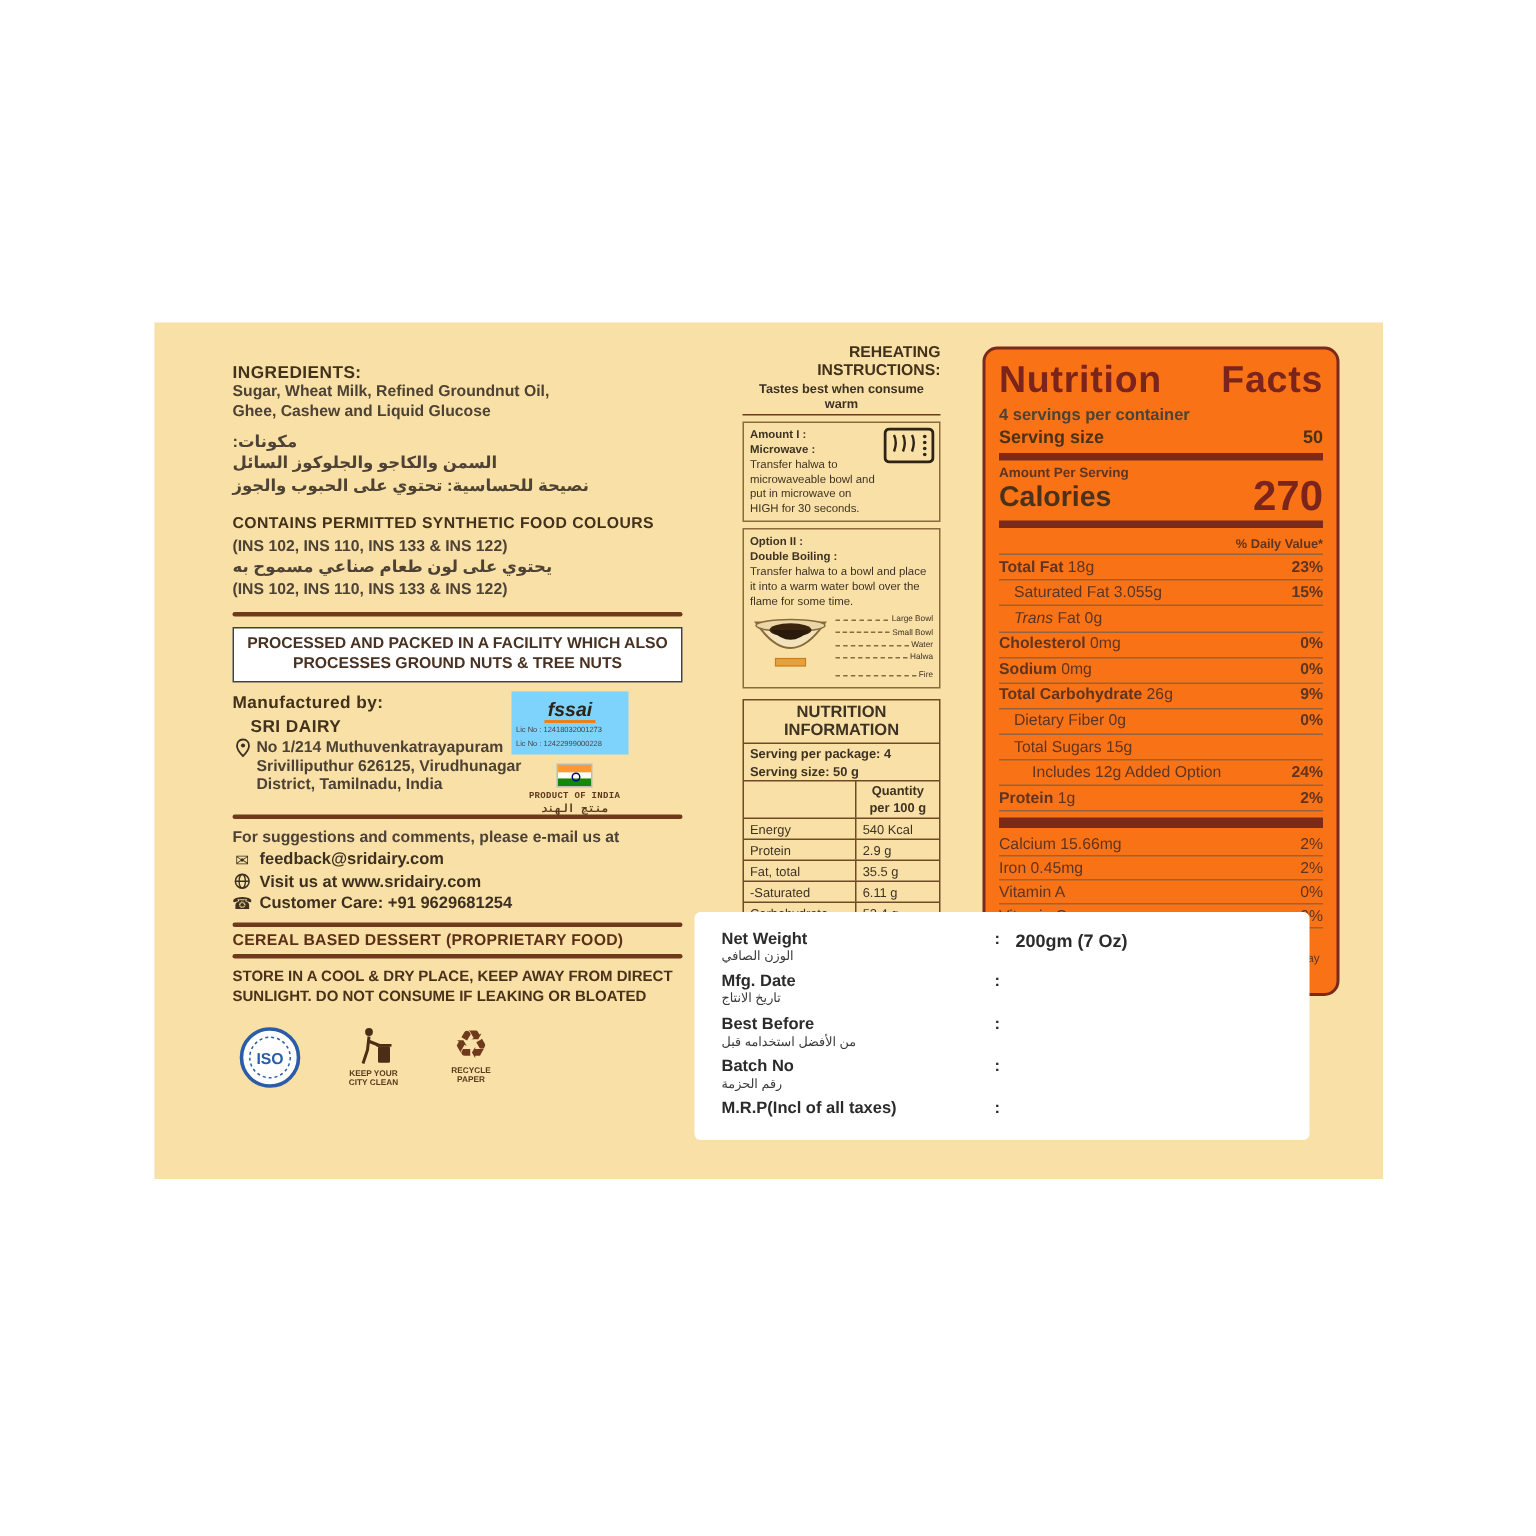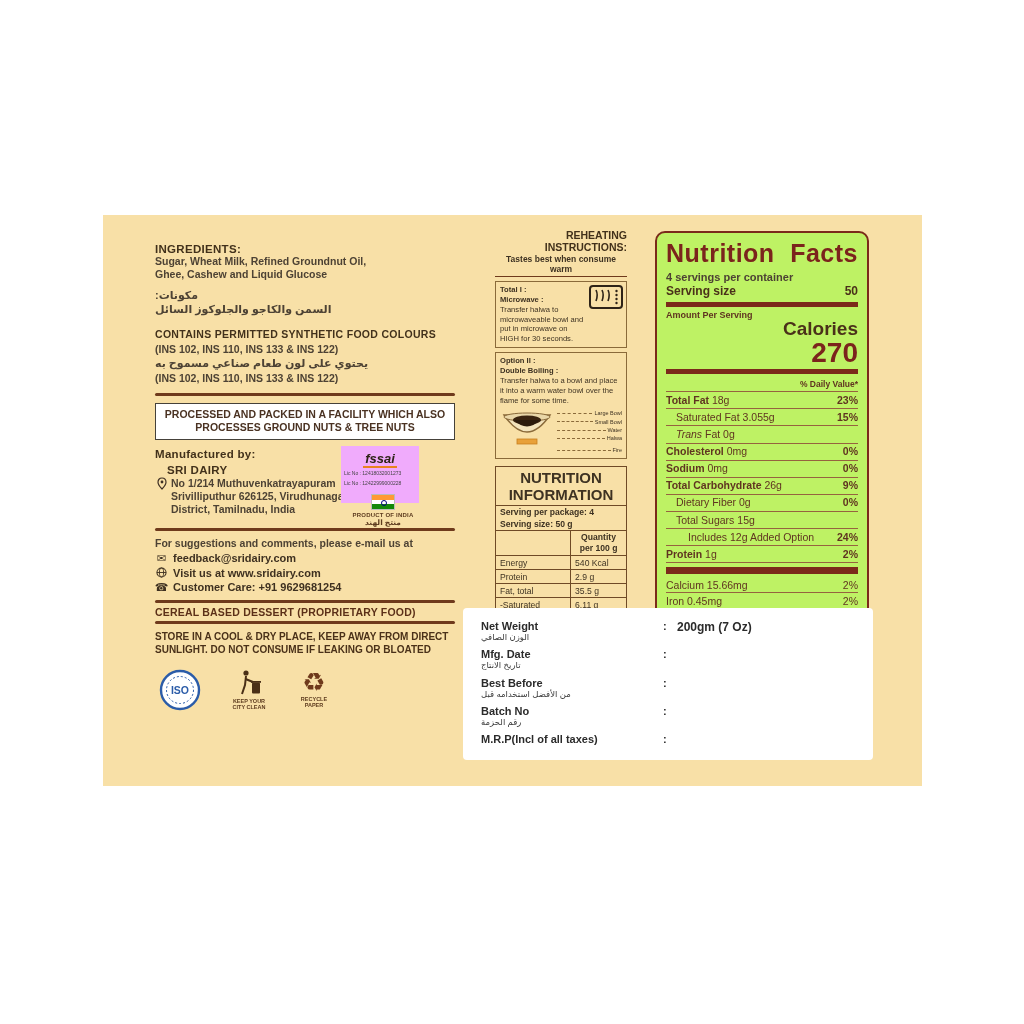--- a/index.html
+++ b/index.html
@@ -12,24 +12,24 @@
   .h1{font-size:11.5px;font-weight:800;color:#42311B;letter-spacing:.3px;}
   .body{font-size:10.5px;font-weight:600;line-height:1.22;color:#4D4234;}
   .ar{font-size:11px;font-weight:600;color:#4D4234;direction:rtl;text-align:left;line-height:1.35;}
   .rule{height:3px;background:#6F3A1C;border-radius:2px;}
   .facility-box{background:#fff;border:1.6px solid #45413a;padding:4px 6px;margin:7px 0 8px 0;
                 text-align:center;font-size:10.5px;font-weight:800;color:#4A3222;line-height:1.3;}
   .mfg{position:relative;min-height:74px;}
   .addr-row{display:flex;gap:4px;align-items:flex-start;}
   .contact-row{display:flex;gap:5px;align-items:center;font-size:11px;font-weight:700;color:#3E3020;margin-top:2px;}
   .contact-icn{width:13px;display:inline-flex;justify-content:center;color:#3E3020;font-family:"DejaVu Sans",sans-serif;font-size:11px;}
-  .fssai-box{position:absolute;right:36px;top:-2px;width:72px;background:#f0abfc;padding:3px 3px 16px 3px;text-align:center;}
+  .fssai-box{position:absolute;right:36px;top:-2px;width:72px;background:#7dd3fc;padding:3px 3px 2px 3px;text-align:center;}
   .fssai-word{font-size:13px;font-weight:800;font-style:italic;color:#2e2317;border-bottom:2px solid #E8821E;display:inline-block;line-height:1;padding:0 2px 1px 2px;}
   .lic{font-size:5px;color:#444;text-align:left;margin-top:2px;line-height:1.5;white-space:nowrap;}
-  .poi{position:absolute;right:36px;top:46px;width:72px;text-align:center;}
+  .poi{position:absolute;right:36px;top:46px;width:72px;text-align:center;font-family:Liberation Mono, monospace;}
   .flag{width:22px;height:14px;margin:0 auto;border:.5px solid #bbb;position:relative;}
   .flag .s1{height:33.3%;background:#FF9933;} .flag .s2{height:33.4%;background:#fff;} .flag .s3{height:33.3%;background:#138808;}
   .flag .chakra{position:absolute;left:50%;top:50%;width:4px;height:4px;margin:-2px 0 0 -2px;border-radius:50%;border:1px solid #000080;}
   .poi-en{font-size:6px;font-weight:800;color:#5C3A1E;margin-top:2px;letter-spacing:.2px;}
   .poi-ar{font-size:7.5px;font-weight:700;color:#5C3A1E;}
   .cereal{font-size:10.5px;font-weight:800;color:#5C3018;letter-spacing:.2px;margin:3px 0;}
   .store{font-size:10px;font-weight:700;color:#4A3119;line-height:1.35;}
   .icons-row{display:flex;align-items:flex-start;gap:26px;margin-top:12px;margin-left:4px;}
   .icn-cap{font-size:5.5px;font-weight:800;color:#5C3A1E;text-align:center;margin-top:1px;line-height:1.2;width:44px;}
   .recycle-glyph{font-family:"DejaVu Sans",sans-serif;font-size:26px;color:#6F3A1C;line-height:1;text-align:center;}
@@ -40,38 +40,38 @@
   .rh-sub{font-size:8.5px;font-weight:700;text-align:center;border-bottom:1.5px solid #6F3A1C;padding-bottom:2px;margin-top:1px;}
   .opt-box{border:1.1px solid #8a6a3a;padding:3px 4px;margin-top:4px;font-size:7.6px;line-height:1.3;position:relative;background:#F8E0A7;}
   .opt-t{font-weight:800;}
   .mw-icn{position:absolute;right:3px;top:3px;}
   .bowl-wrap{display:flex;align-items:flex-start;gap:3px;margin-top:2px;}
   .bowl-labels{flex:1;padding-top:2px;}
   .bl-row{display:flex;align-items:center;gap:2px;font-size:5.5px;color:#3E3222;line-height:1.5;}
   .bl-row .lead{flex:1;border-top:1px dashed #8a6a3a;height:0;}
 
   .ni{border:1.5px solid #6F4A26;margin-top:7px;font-size:8.6px;color:#3E3222;background:#F8E0A7;}
-  .ni-title{text-align:center;font-weight:800;font-size:15px;padding:2px 0;border-bottom:1px solid #6F4A26;}
+  .ni-title{text-align:center;font-weight:800;font-size:11px;padding:2px 0;border-bottom:1px solid #6F4A26;}
   .ni-serv{padding:1px 4px;font-weight:600;}
   .ni-serv:last-of-type{padding-bottom:3px;}
   .ni-grid{display:grid;grid-template-columns:57% 43%;}
   .ni-grid > div{border-top:1px solid #6F4A26;padding:1.5px 4px;}
   .ni-grid > div:nth-child(even){border-left:1px solid #6F4A26;}
   .ni-colhead{font-weight:800;text-align:center;line-height:1.25;}
 
   
-  .nf{position:absolute;left:552px;top:16px;width:214px;border:2.5px solid #7B2A1A;border-radius:10px;
-      padding:6px 9px 8px 9px;color:#5F3420;background:#bef264;box-sizing:border-box;}
+  .nf{position:absolute;left:552px;top:16px;width:238px;border:2.5px solid #7B2A1A;border-radius:10px;
+      padding:6px 9px 8px 9px;color:#5F3420;background:#f97316;box-sizing:border-box;}
   .nf-title{font-size:25px;font-weight:800;color:#7B241C;display:flex;justify-content:space-between;letter-spacing:.5px;}
   .nf-serv{font-size:11px;font-weight:600;color:#4D4234;margin-top:3px;}
   .nf-ss{display:flex;justify-content:space-between;font-size:12px;font-weight:800;color:#4A3119;margin-top:1px;}
   .bar{height:5px;background:#7B2A1A;margin:4px 0 3px 0;}
   .bar2{height:7px;background:#7B2A1A;margin:4px 0 3px 0;}
   .nf-aps{font-size:9px;font-weight:800;}
-  .nf-cal{display:flex;justify-content:space-between;align-items:flex-end;margin-top:-2px;flex-direction:column;}
+  .nf-cal{display:flex;justify-content:space-between;align-items:flex-end;margin-top:-2px;}
   .nf-cal .c1{font-size:19px;font-weight:800;color:#4A3119;}
   .nf-cal .c2{font-size:28px;font-weight:800;color:#7B241C;line-height:.9;}
   .nf-dvh{font-size:8.5px;font-weight:700;text-align:right;padding:2px 0;border-bottom:1px solid #96633F;}
   .nf-row{display:flex;justify-content:space-between;font-size:10.5px;padding:1.5px 0;border-bottom:1px solid #96633F;line-height:1.25;}
   .nf-row:last-of-type{border-bottom:none;}
   .nf-row b{font-weight:800;}
   .nf-row .dv{font-weight:800;}
   .ind1{padding-left:10px;} .ind2{padding-left:22px;}
   .vit-row{display:flex;justify-content:space-between;font-size:10.5px;padding:1.5px 0;border-bottom:1px solid #96633F;}
   .nf-foot{font-size:7.8px;line-height:1.3;margin-top:4px;color:#5F3420;}
@@ -95,20 +95,21 @@
   <div class="panel">
 
     <div class="col-left">
       <div class="h1">INGREDIENTS:</div>
       <div class="body">Sugar, Wheat Milk, Refined Groundnut Oil,</div>
       <div class="body">Ghee, Cashew and Liquid Glucose</div>
 
       <div class="ar" style="margin-top:7px;">مكونات:</div>
       <div class="ar">السمن والكاجو والجلوكوز السائل</div>
 
+      <div class="ar">نصيحة للحساسية: تحتوي على الحبوب والجوز</div>
 
       <div class="h1" style="margin-top:11px;font-size:10.5px;">CONTAINS PERMITTED SYNTHETIC FOOD COLOURS</div>
       <div class="body" style="margin-top:3px;">(INS 102, INS 110, INS 133 &amp; INS 122)</div>
       <div class="ar">يحتوي على لون طعام صناعي مسموح به</div>
       <div class="body" style="margin-top:1px;">(INS 102, INS 110, INS 133 &amp; INS 122)</div>
 
       <div class="rule" style="margin-top:8px;"></div>
 
       <div class="facility-box">PROCESSED AND PACKED IN A FACILITY WHICH ALSO PROCESSES GROUND NUTS &amp; TREE NUTS</div>
 
@@ -210,21 +211,21 @@
             <rect x="1" y="1" width="32" height="22" rx="3" fill="none" stroke="#2e2317" stroke-width="2"></rect>
             <path d="M7 16 C8.5 12 8.5 8 7 5" stroke="#2e2317" stroke-width="1.6" fill="none"></path>
             <path d="M13 16 C14.5 12 14.5 8 13 5" stroke="#2e2317" stroke-width="1.6" fill="none"></path>
             <path d="M19 16 C20.5 12 20.5 8 19 5" stroke="#2e2317" stroke-width="1.6" fill="none"></path>
             <circle cx="27.5" cy="6" r="1.2" fill="#2e2317"></circle>
               <circle cx="27.5" cy="10" r="1.2" fill="#2e2317"></circle>
             <circle cx="27.5" cy="14" r="1.2" fill="#2e2317"></circle>
               <circle cx="27.5" cy="18" r="1.2" fill="#2e2317"></circle>
           </svg>
         </div>
-        <div class="opt-t">Total I :</div>
+        <div class="opt-t">Amount I :</div>
         <div class="opt-t">Microwave :</div>
         <div style="max-width:88px;">Transfer halwa to microwaveable bowl and put in microwave on HIGH for 30 seconds.</div>
       </div>
 
       <div class="opt-box">
         <div class="opt-t">Option II :</div>
         <div class="opt-t">Double Boiling :</div>
         <div>Transfer halwa to a bowl and place it into a warm water bowl over the flame for some time.</div>
         <div class="bowl-wrap">
           <svg width="54" height="40" viewBox="0 0 54 40">

